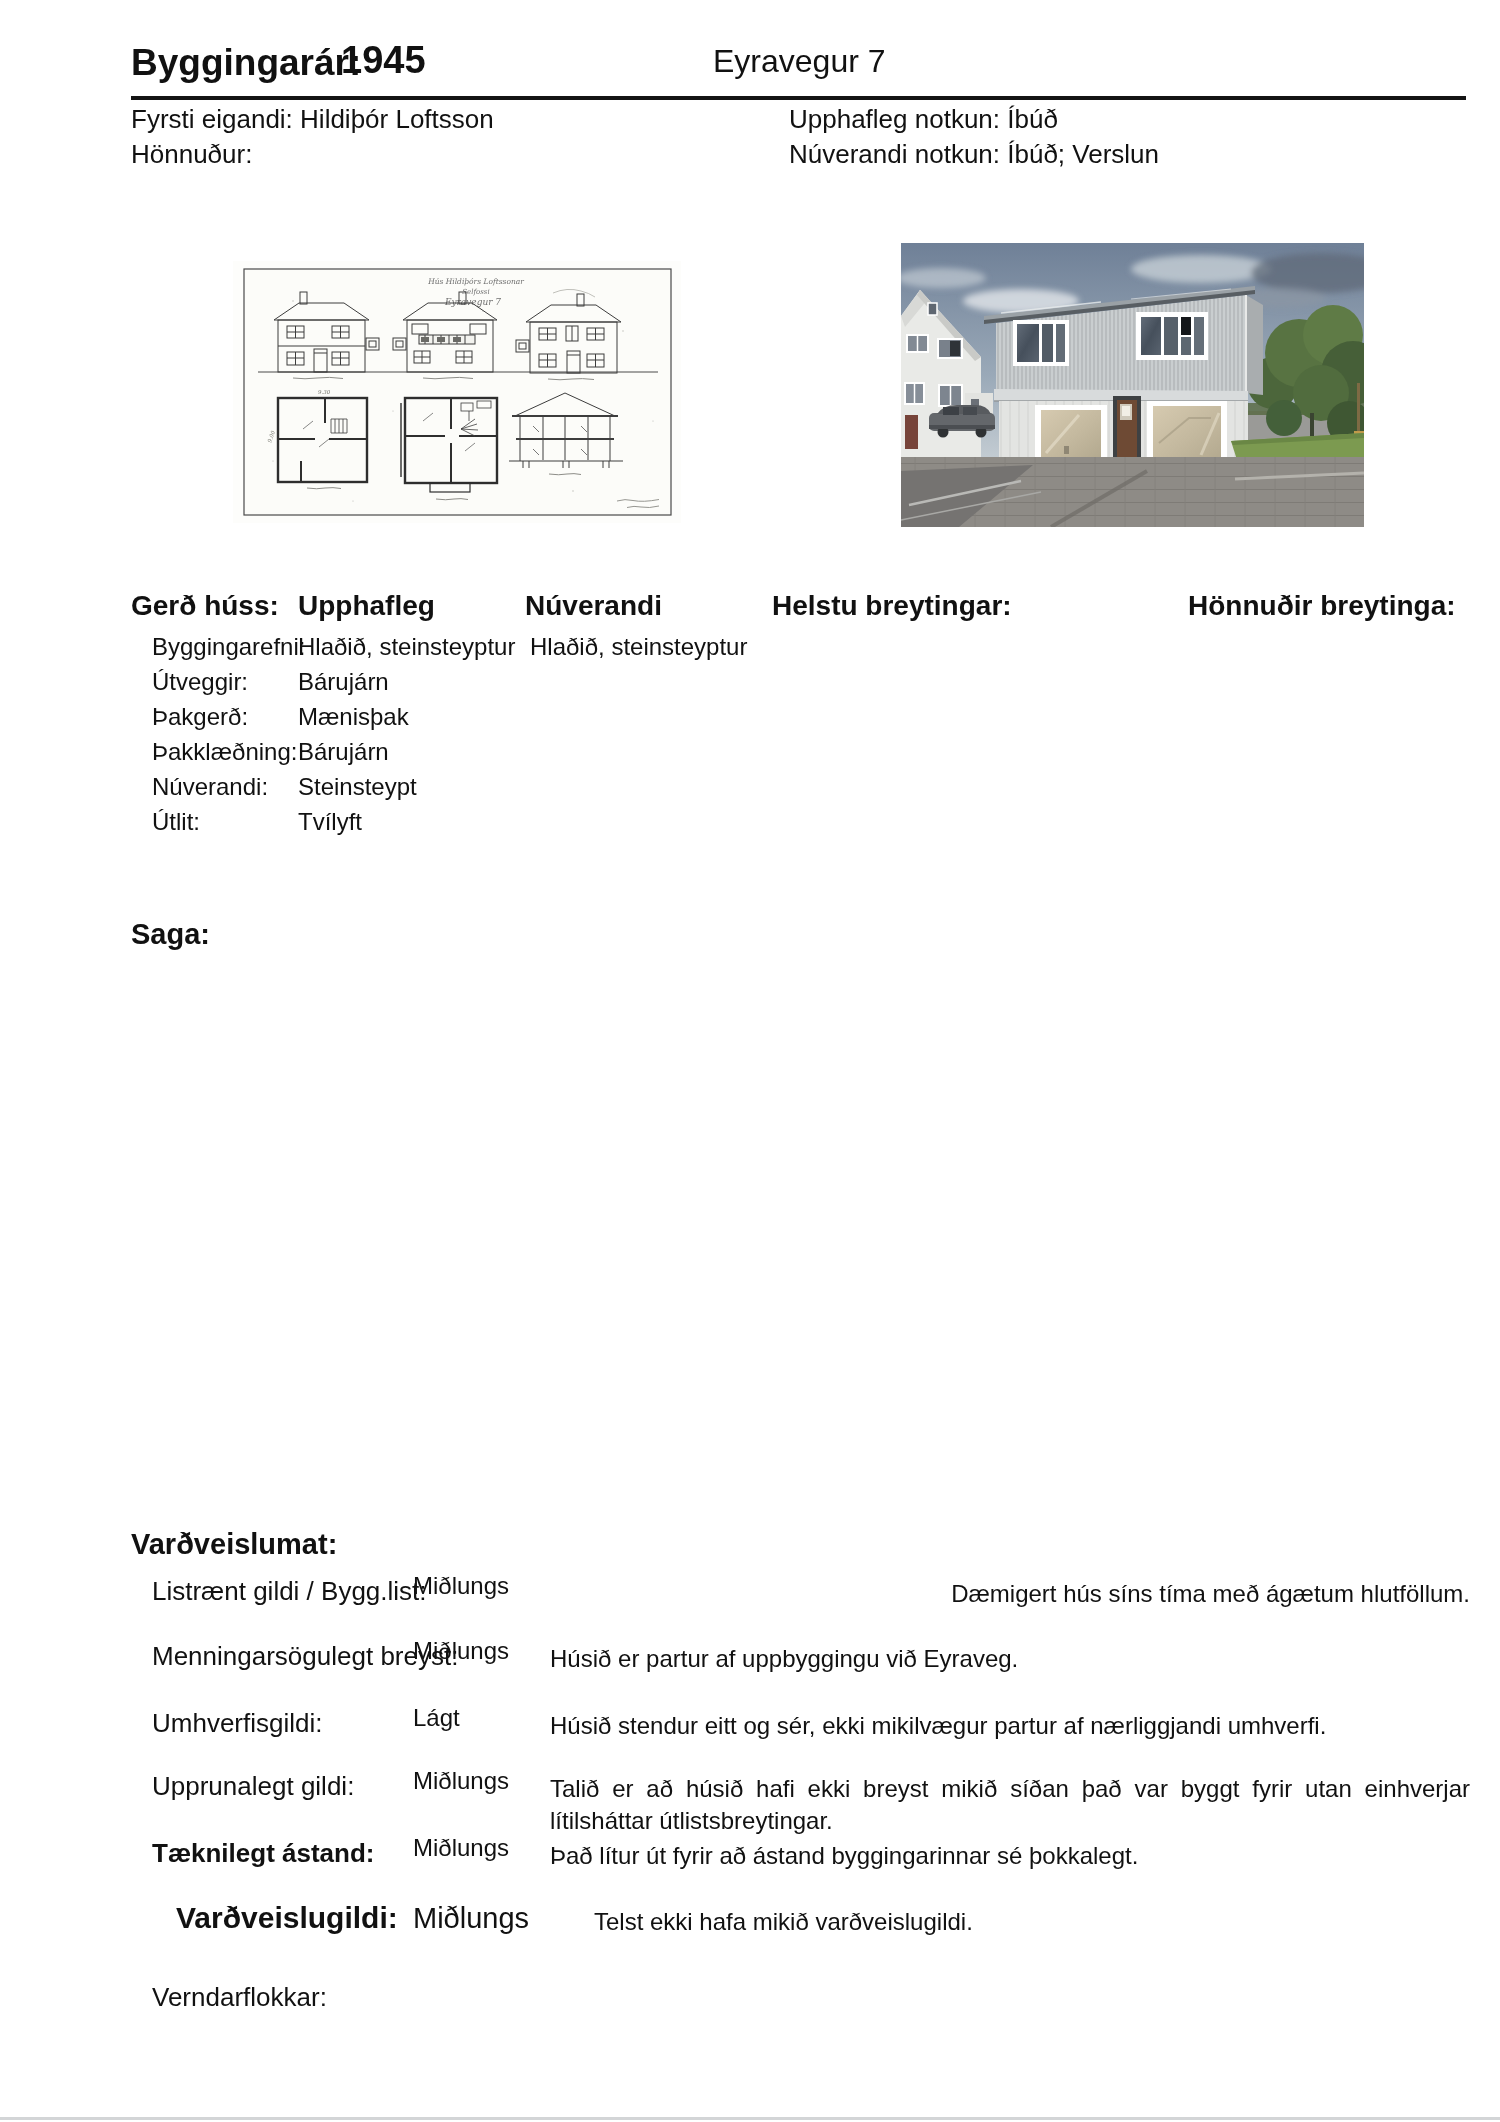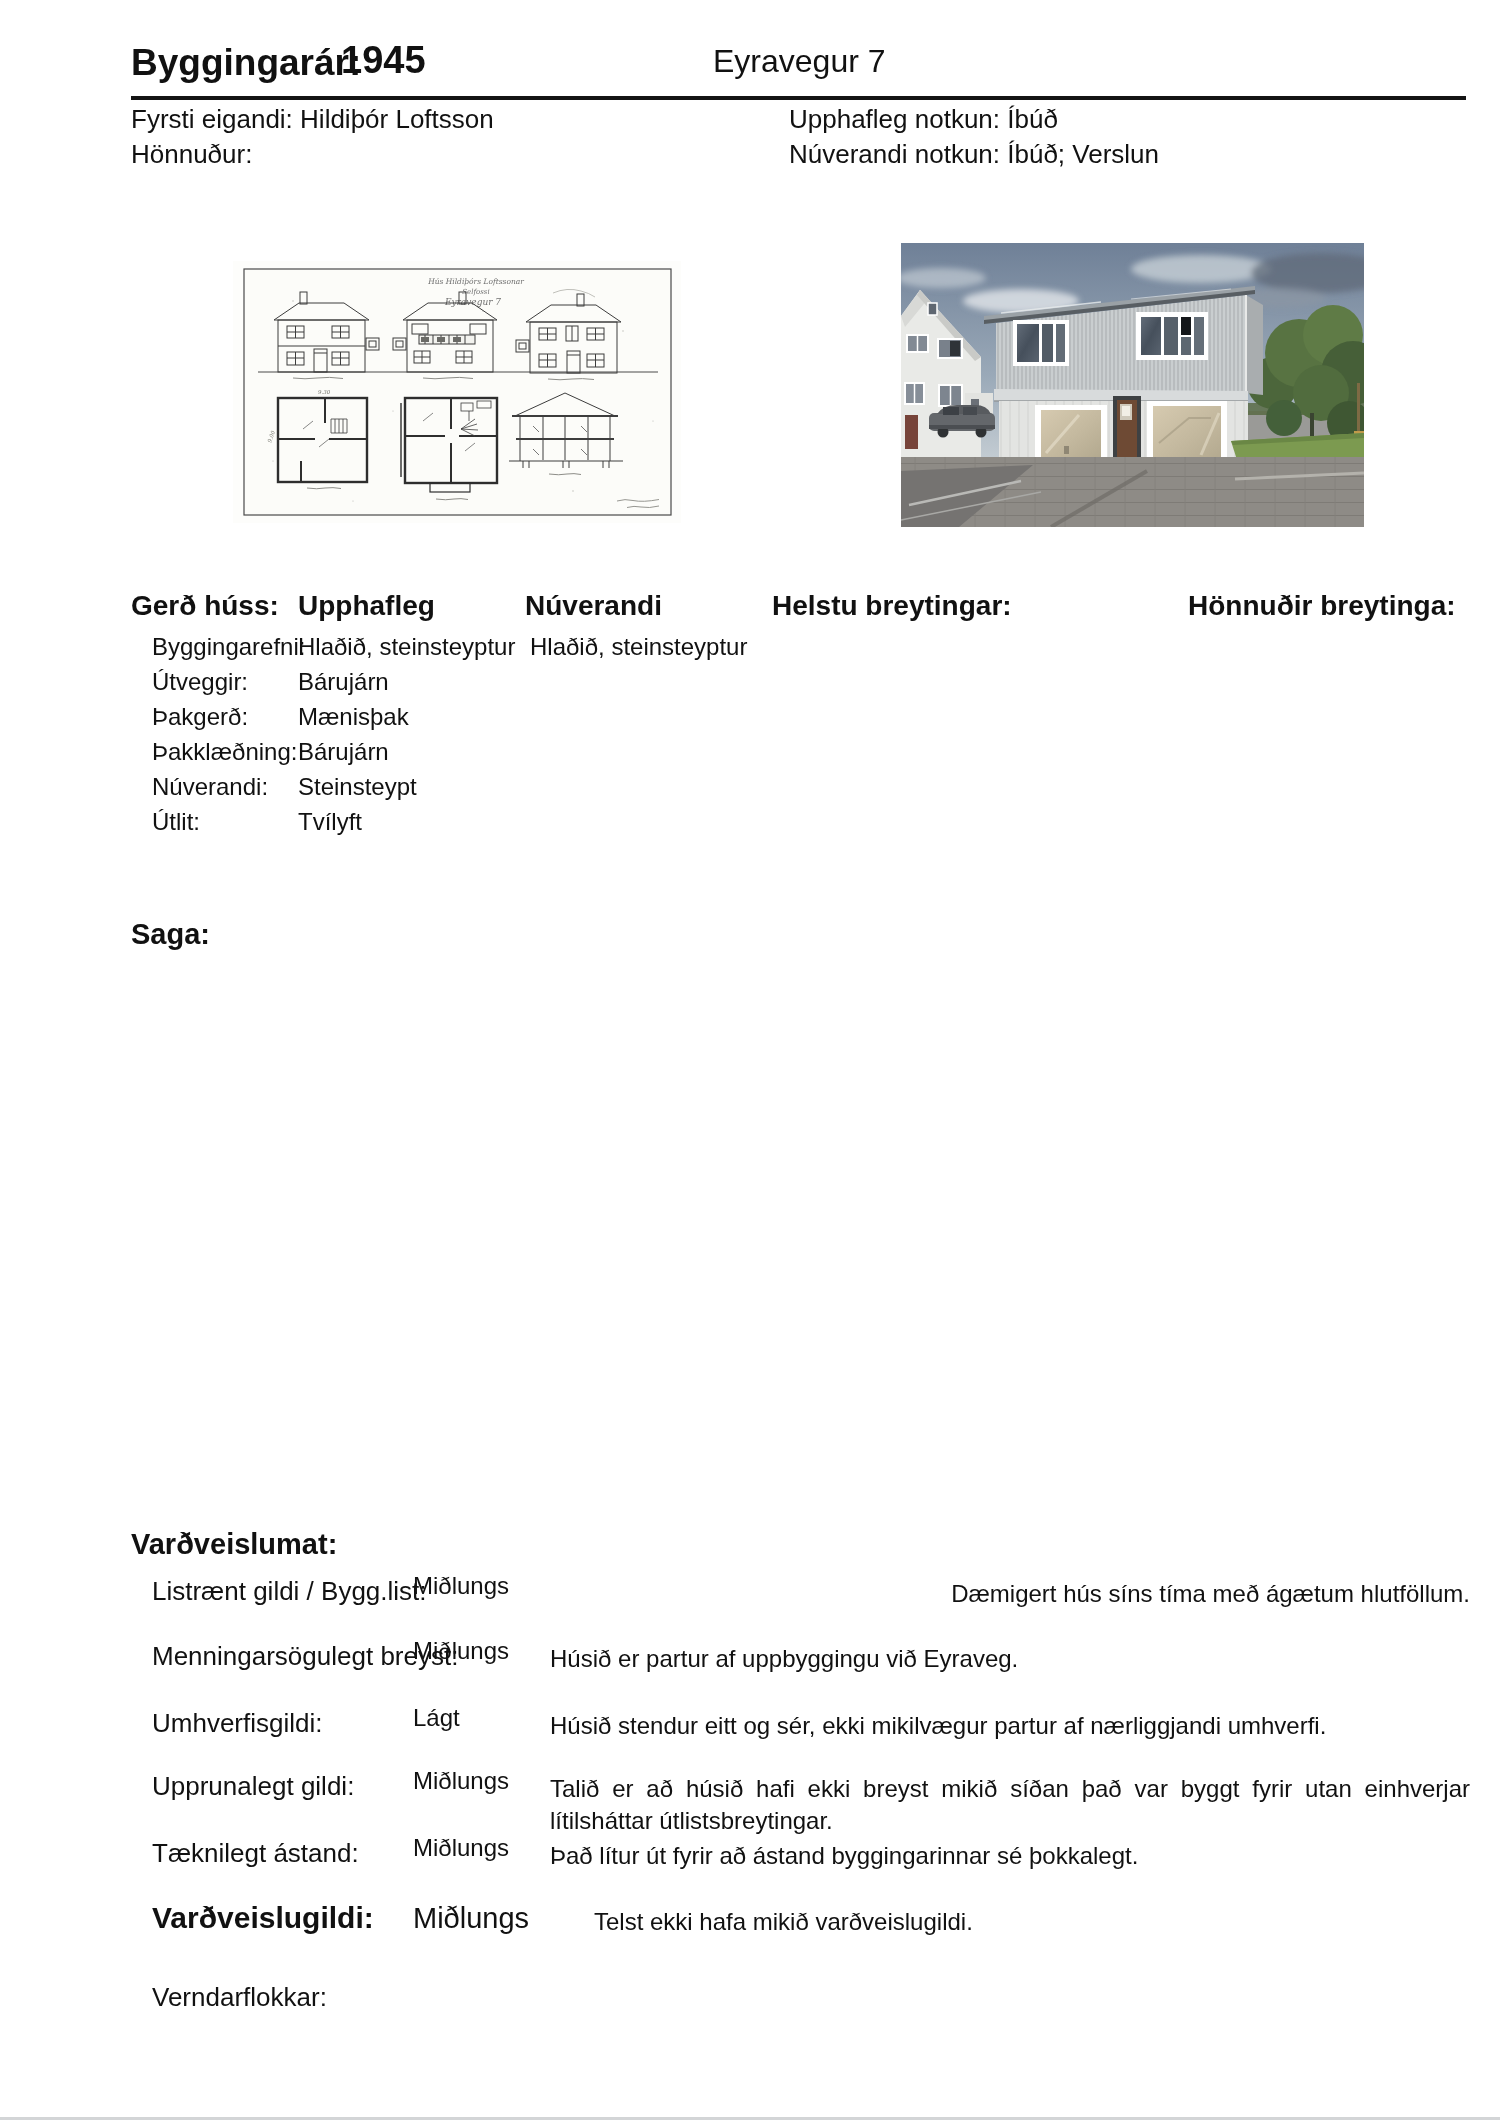--- a/index.html
+++ b/index.html
@@ -13,21 +13,21 @@
   .rule{position:absolute;left:131px;width:1335px;height:4px;background:#141414;}
   .th{font-size:28px;font-weight:bold;}
   .td{font-size:24px;}
   .rowlab{font-size:24px;}
   .sec-title{font-size:29px;font-weight:bold;}
   .body-txt{font-size:24px;}
   .as-label{font-size:26px;}
   .as-rating{font-size:24px;}
   .as-desc{font-size:24px;white-space:normal;line-height:32px;}
   .as-desc.just{text-align:justify;}
-  .sum-label{font-size:30px;font-weight:bold;}
+  .sum-label{font-size:30px;font-weight:bold;margin-left:24px;}
   .sum-rating{font-size:29px;}
   .bottom-line{position:absolute;left:0;top:2117px;width:1500px;height:3px;background:#d3d5d7;}
   svg{display:block;}
 </style>
 </head>
 <body>
 
 <div class="page">
 
   <div class="abs h-label" style="left:131px;top:42px;">Byggingarár:</div>
@@ -434,21 +434,21 @@
     <span class="abs as-label" style="left:152px;top:1708px;">Umhverfisgildi:</span>
     <span class="abs as-rating" style="left:413px;top:1704px;">Lágt</span>
     <span class="abs as-desc" style="left:550px;top:1710px;width:920px;">Húsið stendur eitt og sér, ekki mikilvægur partur af nærliggjandi umhverfi.</span>
   </div>
   <div>
     <span class="abs as-label" style="left:152px;top:1771px;">Upprunalegt gildi:</span>
     <span class="abs as-rating" style="left:413px;top:1767px;">Miðlungs</span>
     <span class="abs as-desc just" style="left:550px;top:1773px;width:920px;">Talið er að húsið hafi ekki breyst mikið síðan það var byggt fyrir utan einhverjar lítilsháttar útlistsbreytingar.</span>
   </div>
   <div>
-    <span class="abs as-label" style="left:152px;top:1838px;">Tæknilegt ástand:</span>
+    <span class="abs as-label" style="left:152px;top:1838px;font-weight:bold;">Tæknilegt ástand:</span>
     <span class="abs as-rating" style="left:413px;top:1834px;">Miðlungs</span>
     <span class="abs as-desc" style="left:550px;top:1840px;width:920px;">Það lítur út fyrir að ástand byggingarinnar sé þokkalegt.</span>
   </div>
 
   <div>
     <span class="abs sum-label" style="left:152px;top:1901px;">Varðveislugildi:</span>
     <span class="abs sum-rating" style="left:413px;top:1902px;">Miðlungs</span>
     <span class="abs as-desc" style="left:550px;top:1906px;width:920px;margin-left:44px;">Telst ekki hafa mikið varðveislugildi.</span>
   </div>
 

